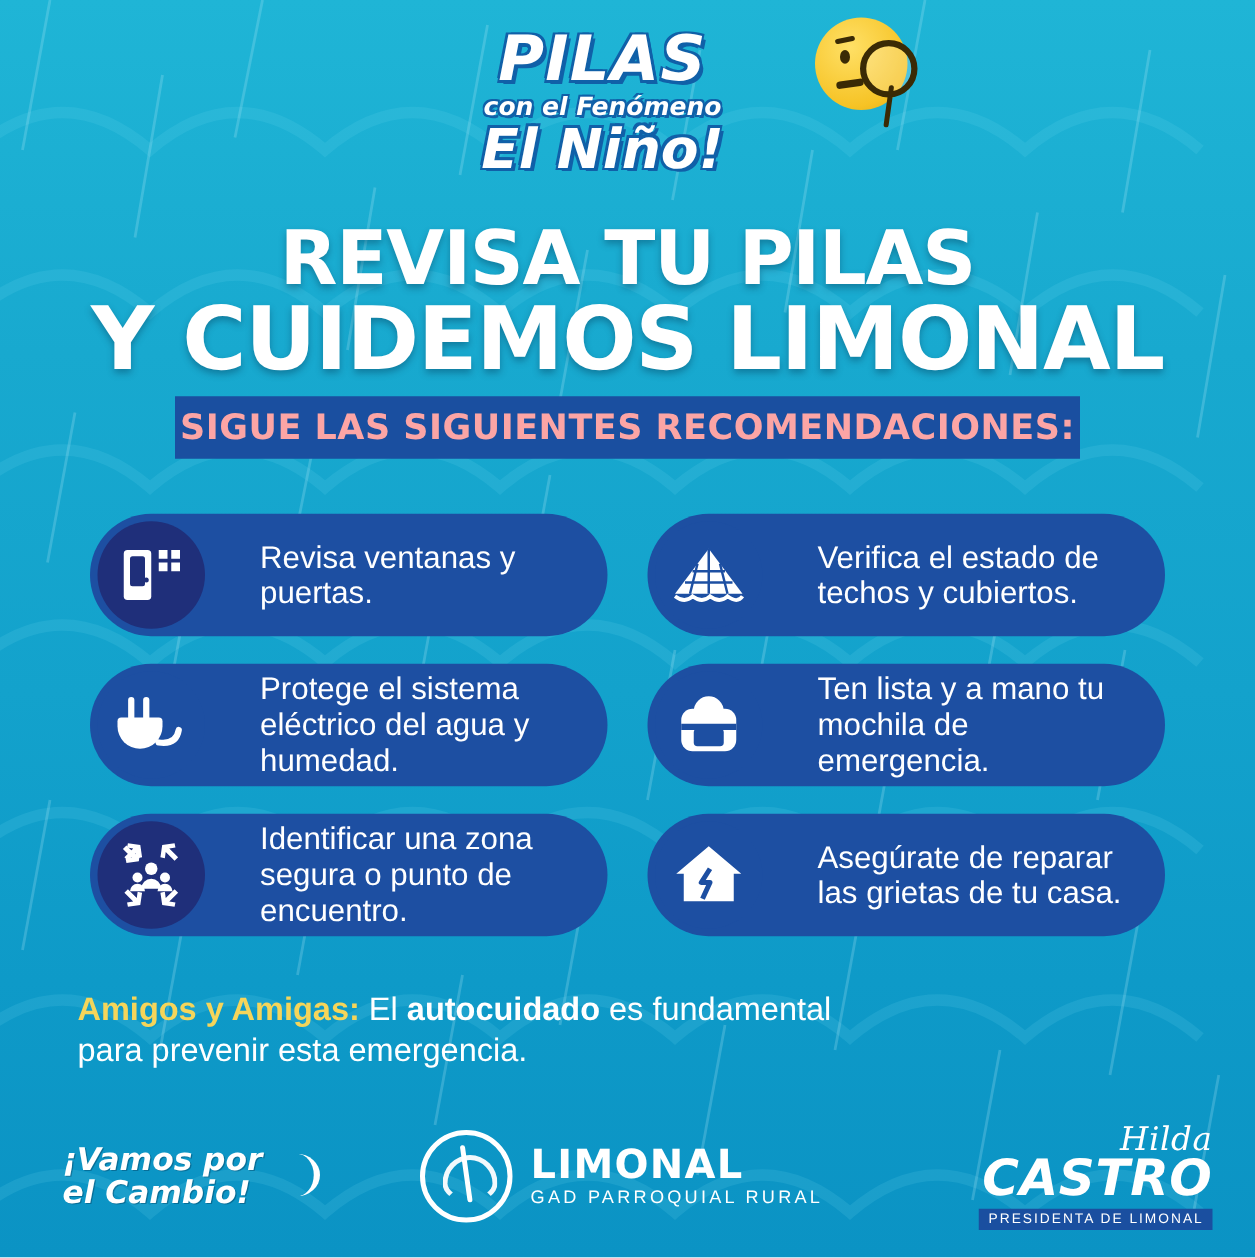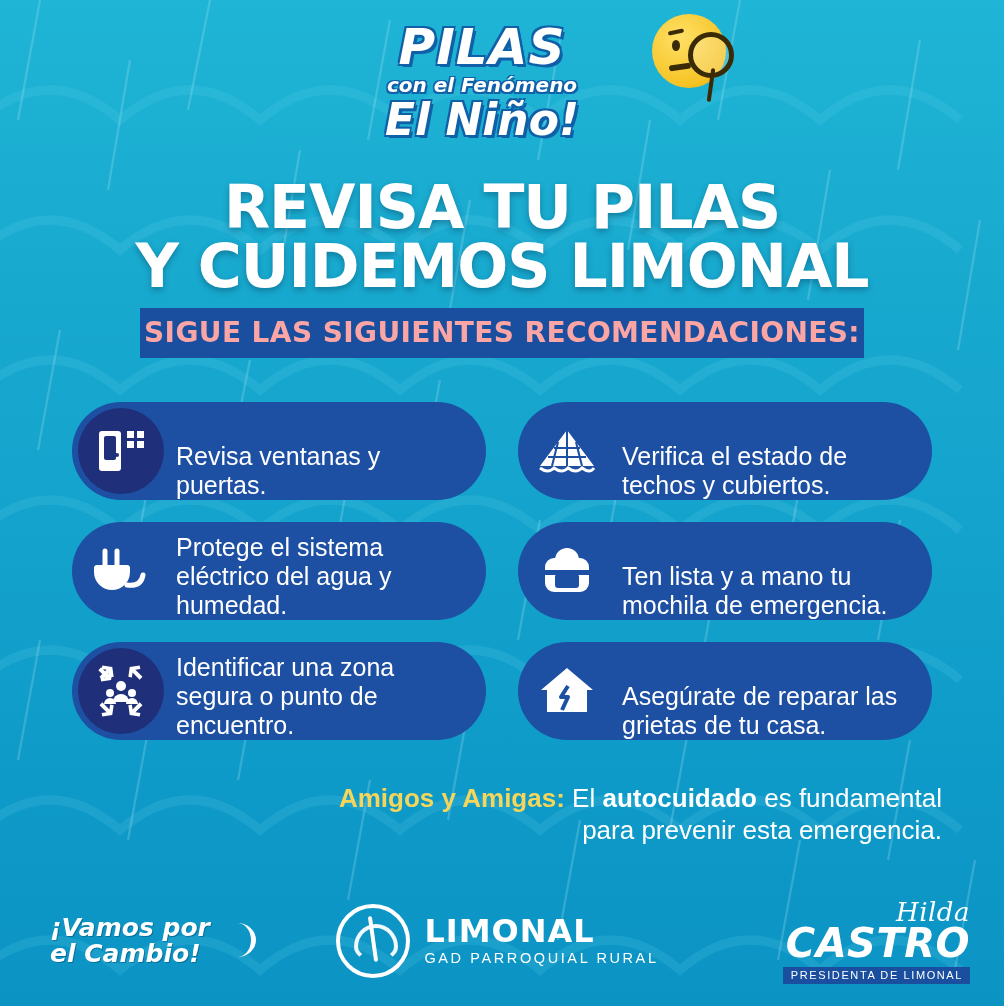--- a/index.html
+++ b/index.html
@@ -149,21 +149,21 @@
     text-align: center;
     color: #ffffff;
     font-family: "DejaVu Sans", sans-serif;
     font-weight: bold;
     font-size: 60px;
     line-height: 0.98;
     letter-spacing: -1px;
     text-shadow: 0 3px 6px rgba(0,40,70,0.35);
     margin-top: 18px;
   }
-  .headline .l2 { font-size: 60px; }
+  .headline .l2 { font-size: 70px; }
   .sub-banner {
     margin: 12px auto 0;
     width: 724px;
     background: #1a4fa0;
     color: #fca5a5;
     text-align: center;
     font-family: "DejaVu Sans", sans-serif;
     font-weight: bold;
     font-size: 28px;
     letter-spacing: 0.4px;
@@ -174,25 +174,26 @@
   .tips {
     margin: 44px auto 0;
     width: 860px;
     display: grid;
     grid-template-columns: 1fr 1fr;
     column-gap: 32px;
     row-gap: 22px;
   }
   .tip {
     display: flex;
-    align-items: flex-end;
+    align-items: center;
     background: #1d4fa2;
     border-radius: 52px;
     min-height: 98px;
     padding-right: 16px;
+    gap: 32px;
   }
   .tip-icon {
     flex: 0 0 auto;
     width: 86px;
     height: 86px;
     margin: 6px 12px 6px 6px;
     border-radius: 50%;
     background: #1f2f7a;
     display: flex;
     align-items: center;
@@ -204,21 +205,21 @@
     font-family: "Liberation Sans", sans-serif;
     font-size: 25px;
     line-height: 1.15;
     padding-right: 6px;
   }
 
   
   .note {
     margin: 42px auto 0;
     width: 880px;
-    text-align: right;
+    text-align: left;
     color: #ffffff;
     font-family: "Liberation Sans", sans-serif;
     font-size: 26px;
     line-height: 1.25;
   }
   .note .hl {
     color: #f5d55a;
     font-weight: bold;
   }
   .note .bold { font-weight: bold; }

